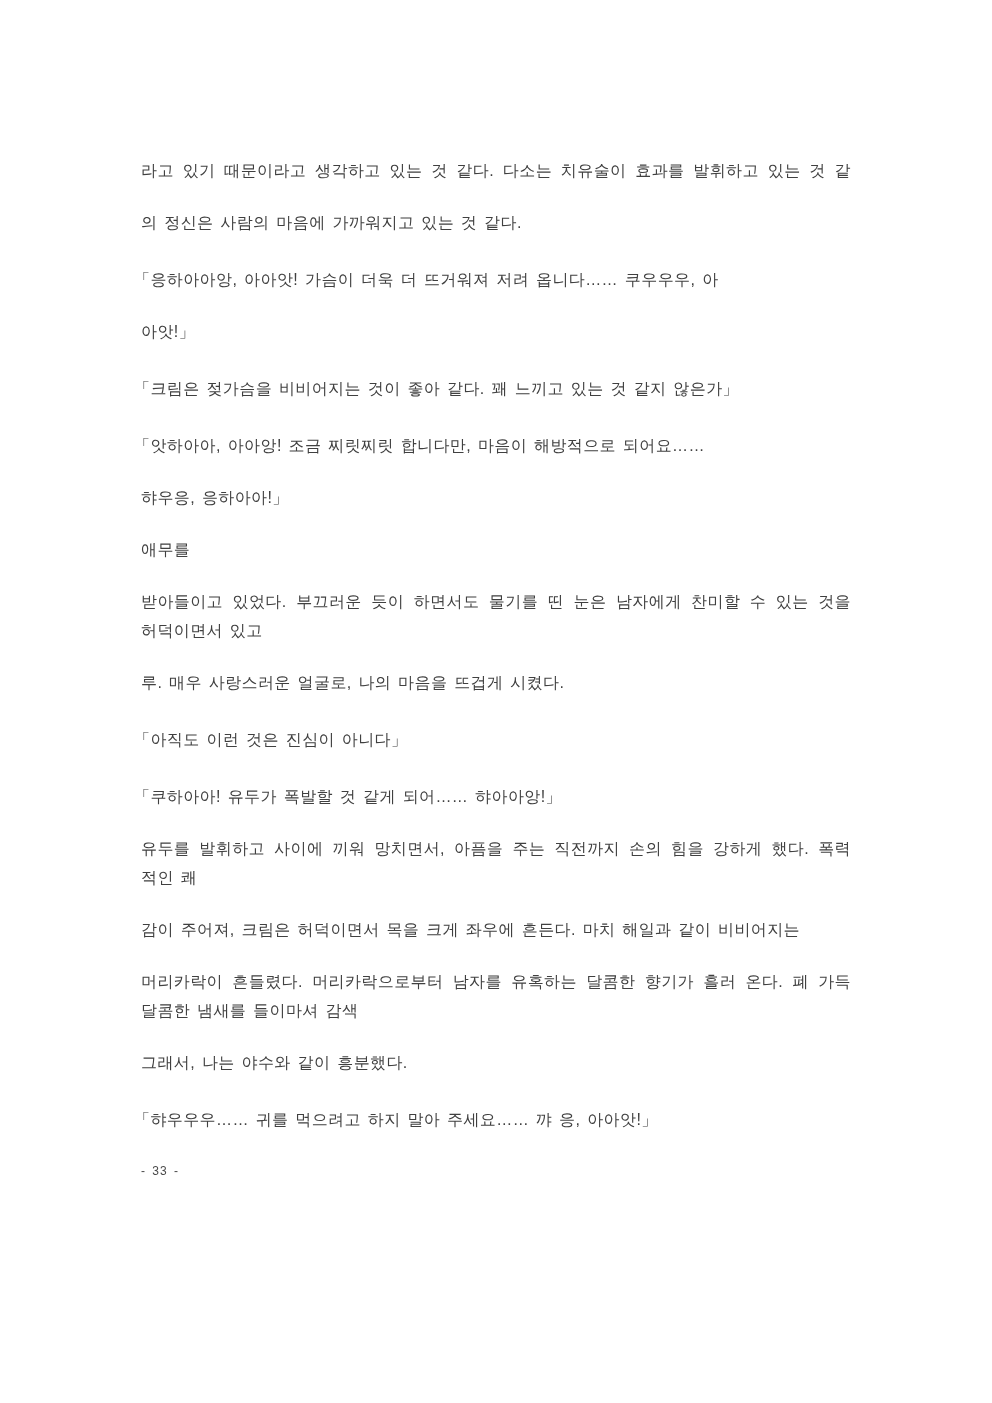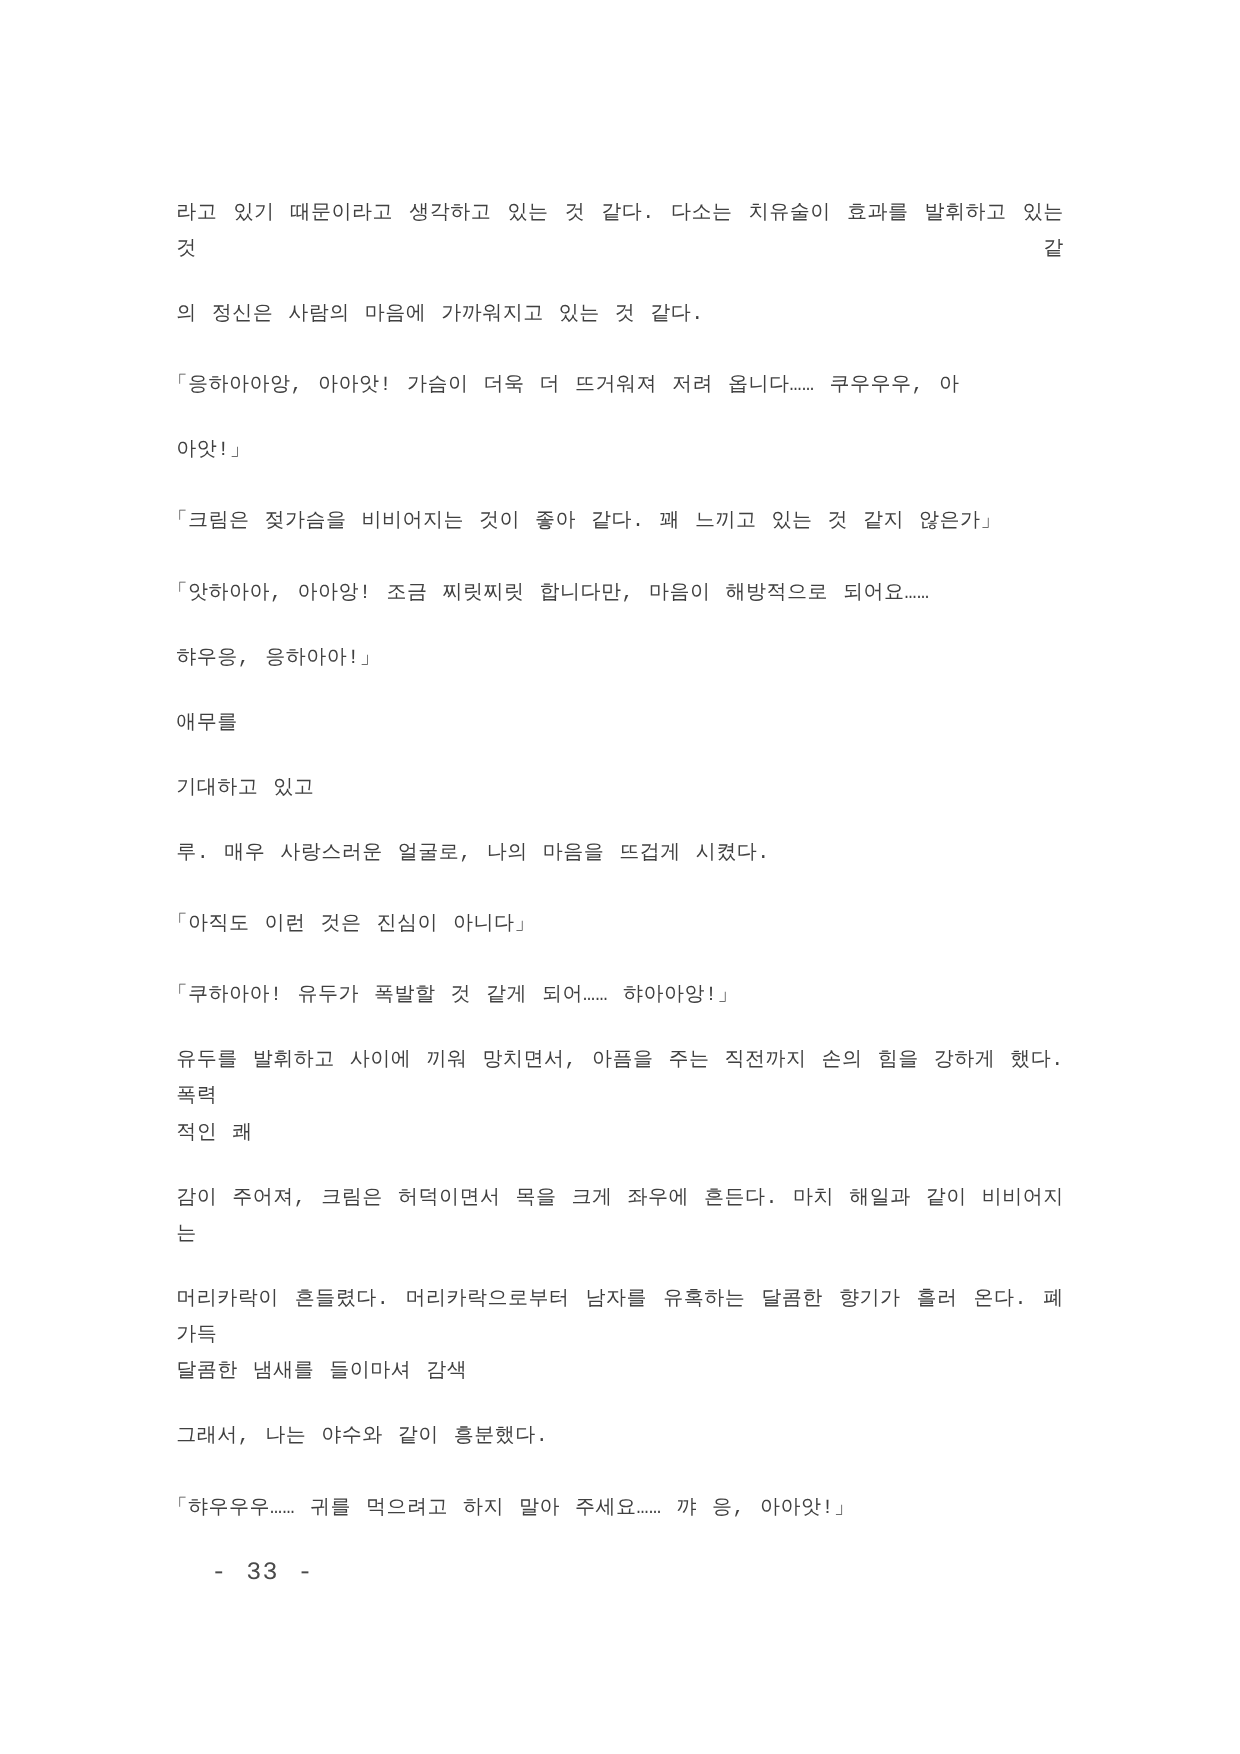--- a/index.html
+++ b/index.html
@@ -13,21 +13,20 @@
     position: relative;
     font-family: "Liberation Sans", "DejaVu Sans", sans-serif;
     overflow: hidden;
   }
   .page {
     position: absolute;
     left: 0; top: 0;
     width: 992px;
     height: 1266px;
     background: #ffffff;
-    font-family: Liberation Mono, monospace;
   }
   .text-block {
     position: absolute;
     left: 141px;
     top: 156px;
     width: 710px;
     color: #404040;
     font-size: 16px;
     letter-spacing: 0.4px;
     word-spacing: 2px;
@@ -48,25 +47,24 @@
     text-align-last: justify;
   }
   
   .line.quote {
     text-indent: -7px;
     margin-top: 28px;
   }
   .page-number {
     display: block;
     color: #4a4a4a;
-    font-size: 20px;
+    font-size: 12px;
     line-height: 29px;
     letter-spacing: 1px;
     margin-top: 6px;
-    margin-left: 28px;
   }
 </style>
 </head>
 <body>
 
 <div class="page">
   <div class="text-block" id="text-block">
 
     <p class="para">
         <span class="line fill">라고 있기 때문이라고 생각하고 있는 것 같다. 다소는 치유술이 효과를 발휘하고 있는 것 같</span>
@@ -86,21 +84,22 @@
       <p class="para">
         <span class="line quote">「앗하아아, 아아앙! 조금 찌릿찌릿 합니다만, 마음이 해방적으로 되어요……</span>
       </p>
       <p class="para">
         <span class="line">햐우응, 응하아아!」</span>
       </p>
       <p class="para">
         <span class="line">애무를</span>
       </p>
       <p class="para">
-        <span class="line">기대하고 있고</span>
+        <span class="line fill">받아들이고 있었다. 부끄러운 듯이 하면서도 물기를 띤 눈은 남자에게 찬미할 수 있는 것을</span>
+        <span class="line">허덕이면서 있고</span>
       </p>
       <p class="para">
         <span class="line">루. 매우 사랑스러운 얼굴로, 나의 마음을 뜨겁게 시켰다.</span>
       </p>
       <p class="para">
         <span class="line quote">「아직도 이런 것은 진심이 아니다」</span>
       </p>
       <p class="para">
         <span class="line quote">「쿠하아아! 유두가 폭발할 것 같게 되어…… 햐아아앙!」</span>
       </p>

